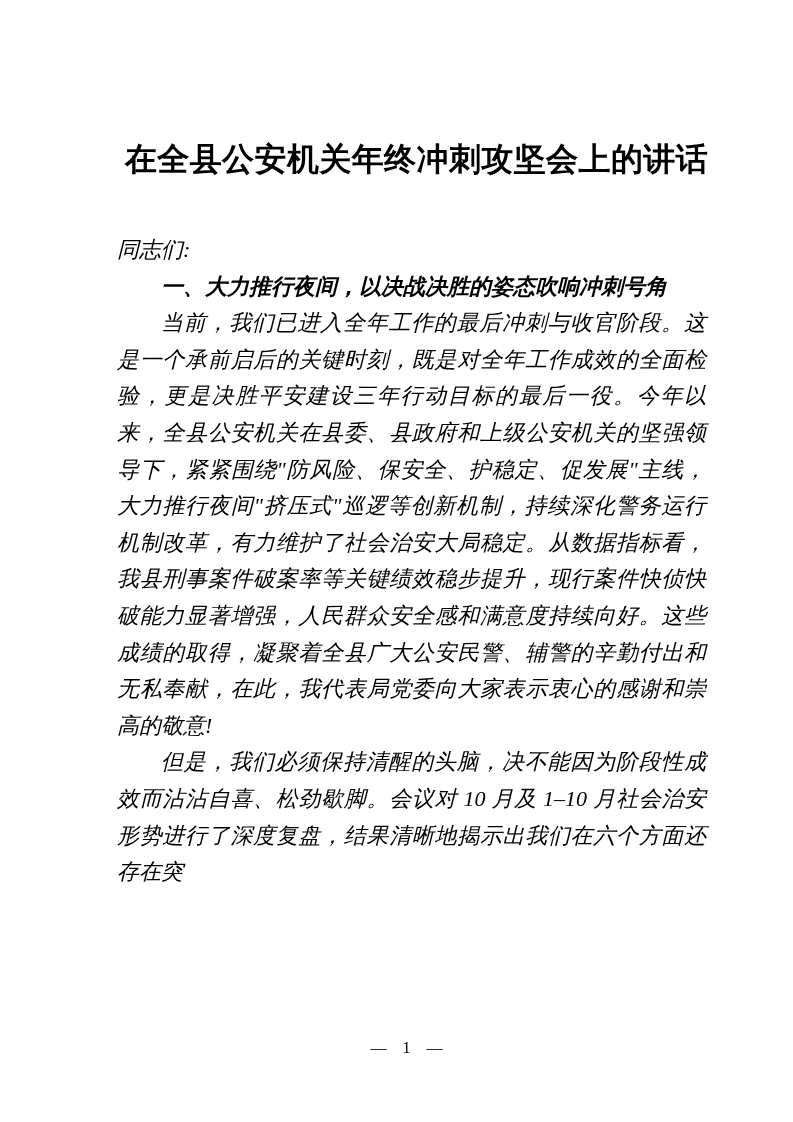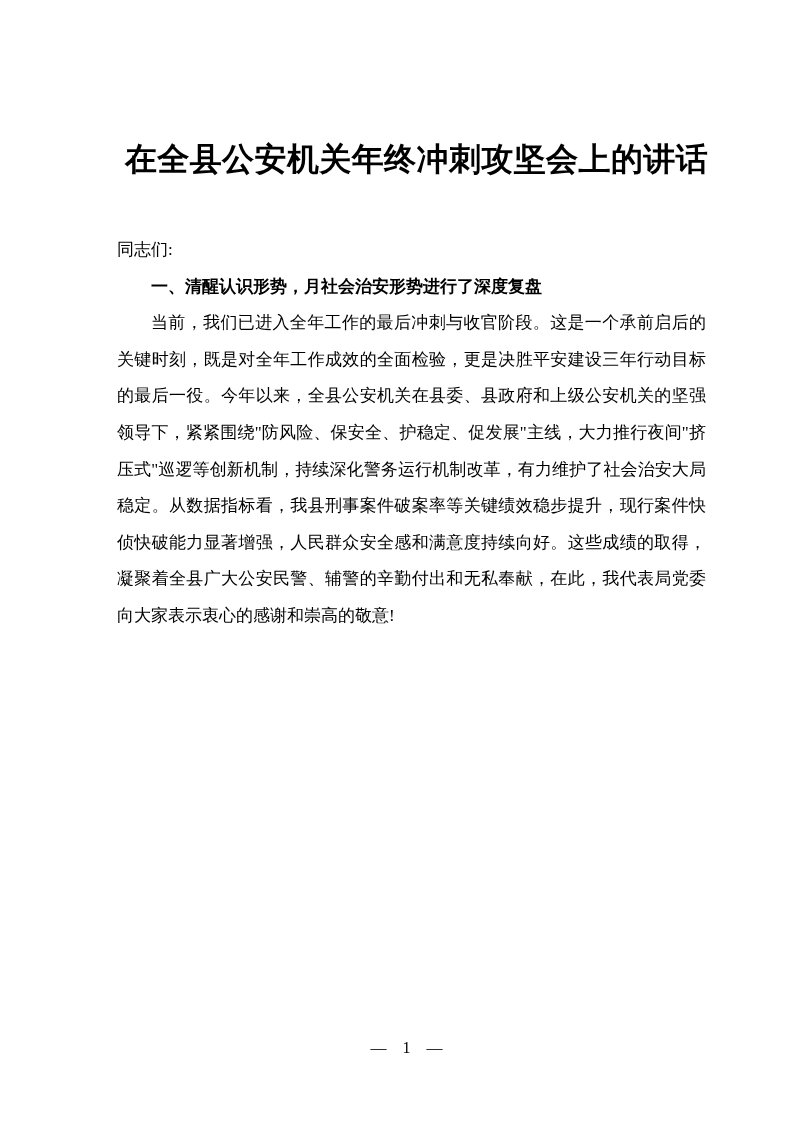--- a/index.html
+++ b/index.html
@@ -21,23 +21,24 @@
     margin: 137px 40px 0 40px;
     font-size: 32px;
     line-height: 45px;
     font-weight: bold;
     text-align: center;
     letter-spacing: 0.4px;
     font-family: "Liberation Serif", "DejaVu Serif", serif;
   }
   .doc-body {
     margin: 50px 107px 0 97px;
-    font-size: 17px;
+    font-size: 22px;
     line-height: 36.6px;
     text-align: justify;
+    font-style: italic;
   }
   .doc-body p {
     margin: 0;
     padding: 0;
   }
   .salutation {
     text-indent: 0;
   }
   .para {
     text-indent: 2em;
@@ -62,21 +63,22 @@
 <body>
 
 <div class="page">
 
   <h1 class="doc-title">在全县公安机关年终冲刺攻坚会上的讲话</h1>
 
   <div class="doc-body">
     <p class="salutation">同志们:</p>
 
 
-    <p class="section-heading">一、清醒认识形势，月社会治安形势进行了深度复盘</p>
+    <p class="section-heading">一、大力推行夜间，以决战决胜的姿态吹响冲刺号角</p>
 
     <p class="para">当前，我们已进入全年工作的最后冲刺与收官阶段。这是一个承前启后的关键时刻，既是对全年工作成效的全面检验，更是决胜平安建设三年行动目标的最后一役。今年以来，全县公安机关在县委、县政府和上级公安机关的坚强领导下，紧紧围绕"防风险、保安全、护稳定、促发展"主线，大力推行夜间"挤压式"巡逻等创新机制，持续深化警务运行机制改革，有力维护了社会治安大局稳定。从数据指标看，我县刑事案件破案率等关键绩效稳步提升，现行案件快侦快破能力显著增强，人民群众安全感和满意度持续向好。这些成绩的取得，凝聚着全县广大公安民警、辅警的辛勤付出和无私奉献，在此，我代表局党委向大家表示衷心的感谢和崇高的敬意!</p>
 
+    <p class="para">但是，我们必须保持清醒的头脑，决不能因为阶段性成效而沾沾自喜、松劲歇脚。会议对 10 月及 1–10 月社会治安形势进行了深度复盘，结果清晰地揭示出我们在六个方面还存在突</p>
   </div>
 
   <div class="page-footer">— 1 —</div>
 
 </div>
 
 </body></html>

